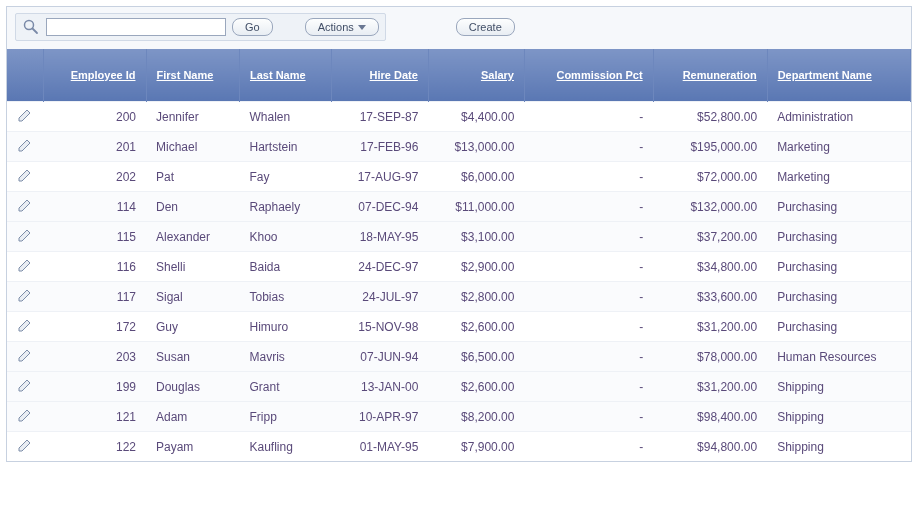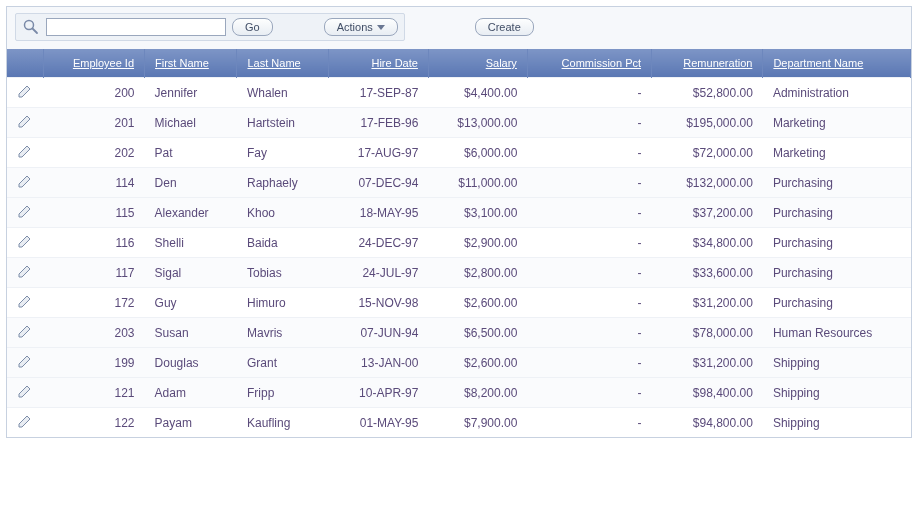--- a/index.html
+++ b/index.html
@@ -59,23 +59,23 @@
   .create-wrap { margin-left: 18px; padding-left: 46px; }
   table.grid {
     width: 100%;
     border-collapse: collapse;
     background: #fff;
     font-size: 12px;
   }
   table.grid thead th {
     background: linear-gradient(#7d95c6,#5a77b3);
     color: #fff;
-    font-weight: normal;
+    font-weight: bold;
     text-decoration: underline;
-    padding: 8px 10px;
+    padding: 20px 10px;
     text-align: left;
     border-right: 1px solid #6d87bd;
     font-size: 11px;
     white-space: nowrap;
   }
   table.grid thead th.num { text-align: right; }
   table.grid thead th.edit-col { width: 30px; text-decoration:none; }
   table.grid tbody td {
     padding: 5px 10px;
     border-top: 1px solid #eef1f6;
@@ -97,21 +97,21 @@
       <span class="mag-icon">
         <svg width="18" height="18" viewBox="0 0 18 18">
           <circle cx="7" cy="7" r="4.5" fill="none" stroke="#7a8aa8" stroke-width="1.5"></circle>
           <line x1="10.5" y1="10.5" x2="15" y2="15" stroke="#7a8aa8" stroke-width="1.8" stroke-linecap="round"></line>
         </svg>
       </span>
       <input class="search-input" type="text" placeholder="" style="">
       <button class="pill-btn">
         <span>Go</span>
       </button>
-      <button class="pill-btn" style="margin-left:45px">
+      <button class="pill-btn" style="margin-left:26px">
         <span>Actions</span>
         <span class="tri"></span>
       </button>
     </div>
     <div class="create-wrap">
       <button class="pill-btn">
         <span>Create</span>
       </button>
     </div>
   </div>

